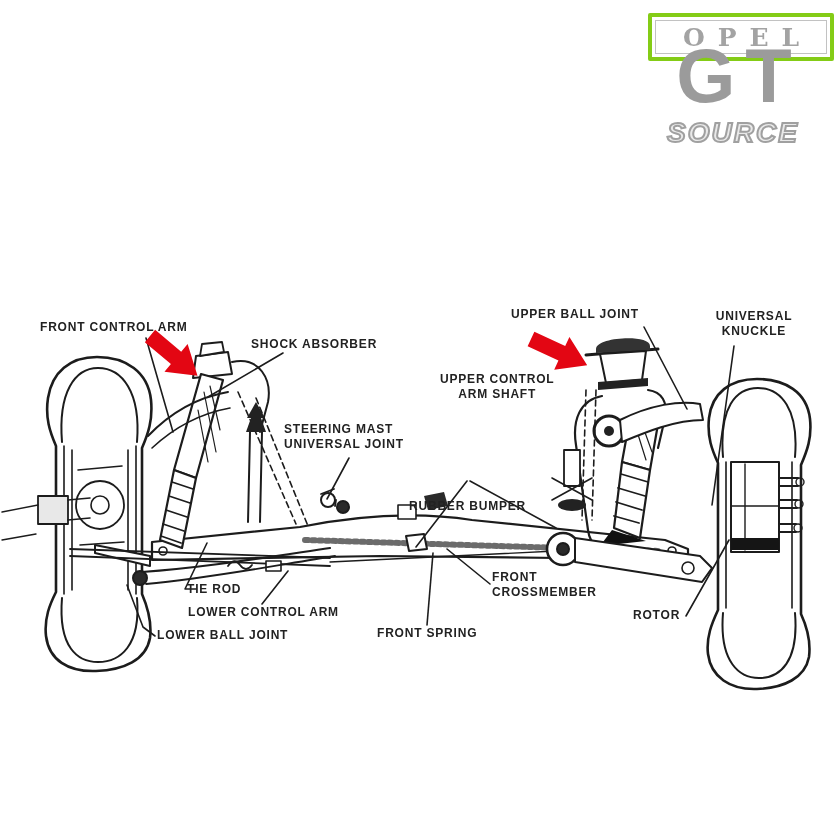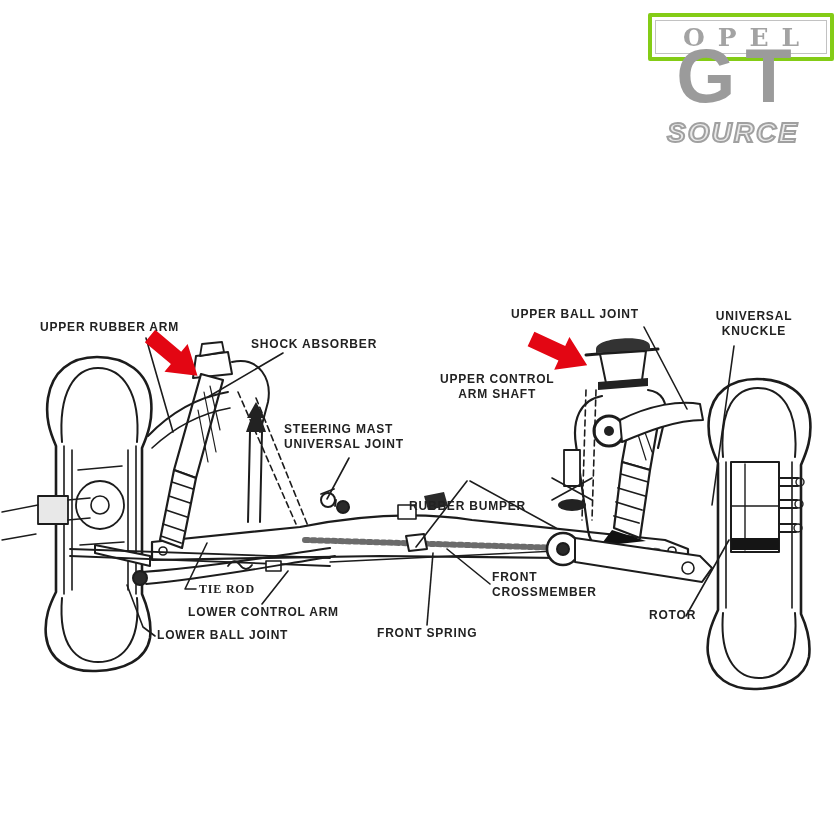--- a/index.html
+++ b/index.html
@@ -21,26 +21,26 @@
   
   .part-label{position:absolute;font-size:12px;font-weight:bold;letter-spacing:0.8px;
               color:#222;white-space:pre-line;line-height:15px;}
   #lbl-upper-control-arm{left:40px;top:320px;}
   #lbl-shock-absorber{left:251px;top:337px;}
   #lbl-steering-mast-universal-joint{left:284px;top:422px;}
   #lbl-rubber-bumper{left:409px;top:463px;margin-top:36px;}
   #lbl-upper-ball-joint{left:511px;top:307px;}
   #lbl-upper-control-arm-shaft{left:440px;top:372px;text-align:center;}
   #lbl-steering-knuckle{left:714px;top:309px;width:80px;text-align:center;}
-  #lbl-tie-rod{left:199px;top:582px;font-family:Liberation Serif, serif;}
+  #lbl-tie-rod{left:187px;top:582px;}
   #lbl-lower-control-arm{left:188px;top:605px;}
   #lbl-lower-ball-joint{left:157px;top:628px;}
   #lbl-front-spring{left:377px;top:626px;}
   #lbl-front-crossmember{left:492px;top:570px;}
-  #lbl-rotor{left:633px;top:608px;margin-left:16px;}
+  #lbl-rotor{left:633px;top:608px;}
   svg{position:absolute;left:0;top:0;}
   svg *{vector-effect:none;}
 </style>
 </head>
 <body>
 
 <div id="stage">
 
   <svg width="840" height="840" viewBox="0 0 840 840">
     <g stroke="#1c1c1c" fill="none" stroke-linecap="round" stroke-linejoin="round">
@@ -156,21 +156,21 @@
         <path d="M 427,625 L 433,553"></path>
         <path d="M 490,584 L 447,549"></path>
         <path d="M 686,616 L 729,540"></path>
       </g>
     </g>
 
     <path fill="#e30613" transform="translate(150,336) rotate(40)" d="M 0,-8 L 34,-8 L 34,-18 L 62,0 L 34,18 L 34,8 L 0,8 Z"></path>
     <path fill="#e30613" transform="translate(531,339) rotate(25)" d="M 0,-8 L 34,-8 L 34,-18 L 62,0 L 34,18 L 34,8 L 0,8 Z"></path>
   </svg>
 
-  <div class="part-label" id="lbl-upper-control-arm">UPPER RUBBER ARM</div>
+  <div class="part-label" id="lbl-upper-control-arm">FRONT CONTROL ARM</div>
   <div class="part-label" id="lbl-shock-absorber">SHOCK ABSORBER</div>
   <div class="part-label" id="lbl-steering-mast-universal-joint">STEERING MAST
 UNIVERSAL JOINT</div>
   <div class="part-label" id="lbl-rubber-bumper">RUBBER BUMPER</div>
   <div class="part-label" id="lbl-upper-ball-joint">UPPER BALL JOINT</div>
   <div class="part-label" id="lbl-upper-control-arm-shaft">UPPER CONTROL
 ARM SHAFT</div>
   <div class="part-label" id="lbl-steering-knuckle">UNIVERSAL
 KNUCKLE</div>
   <div class="part-label" id="lbl-tie-rod">TIE ROD</div>

